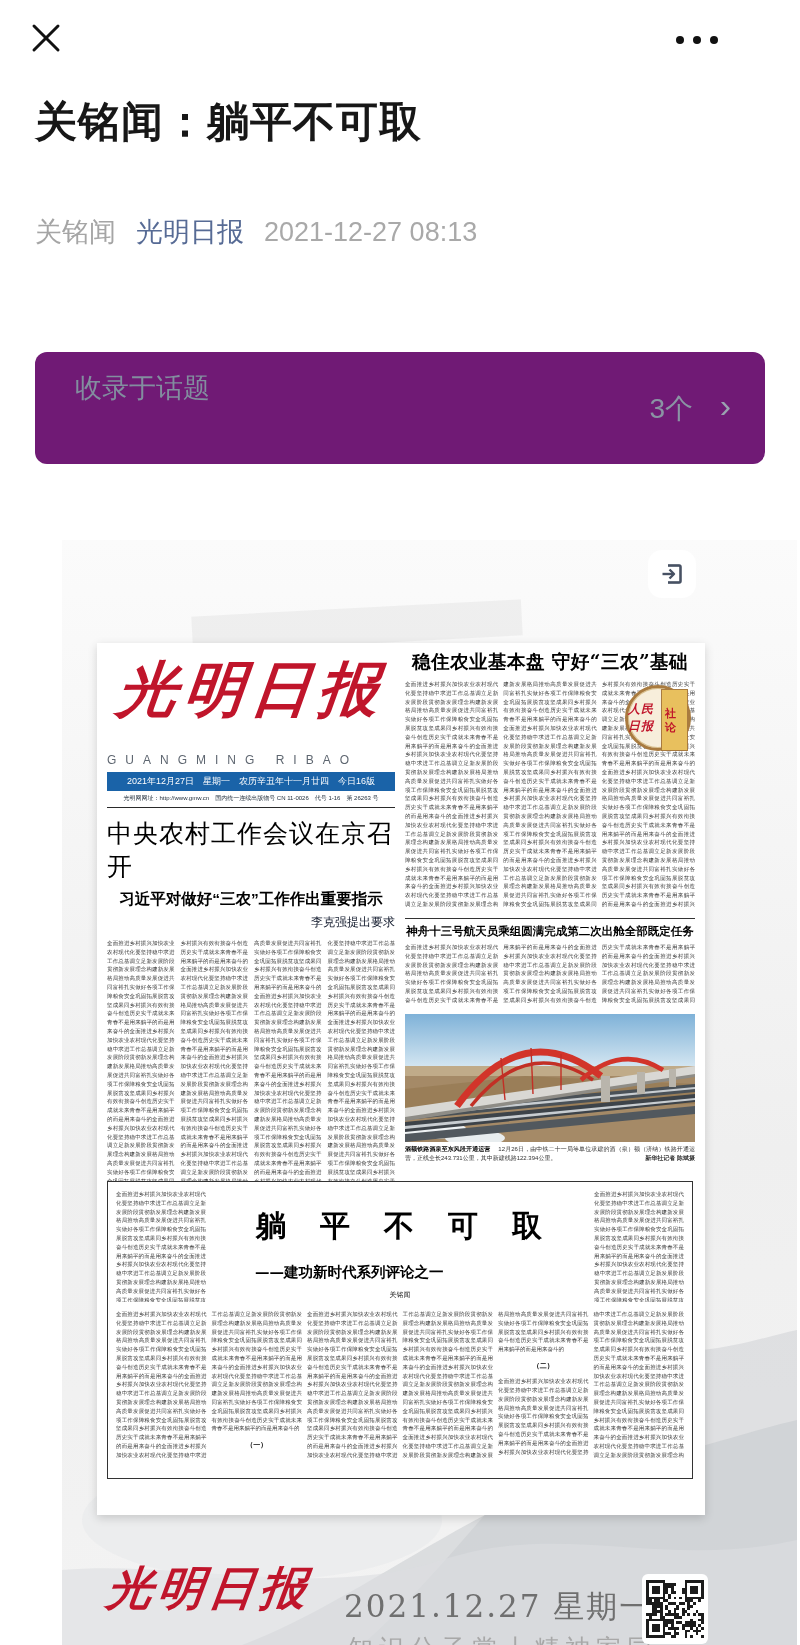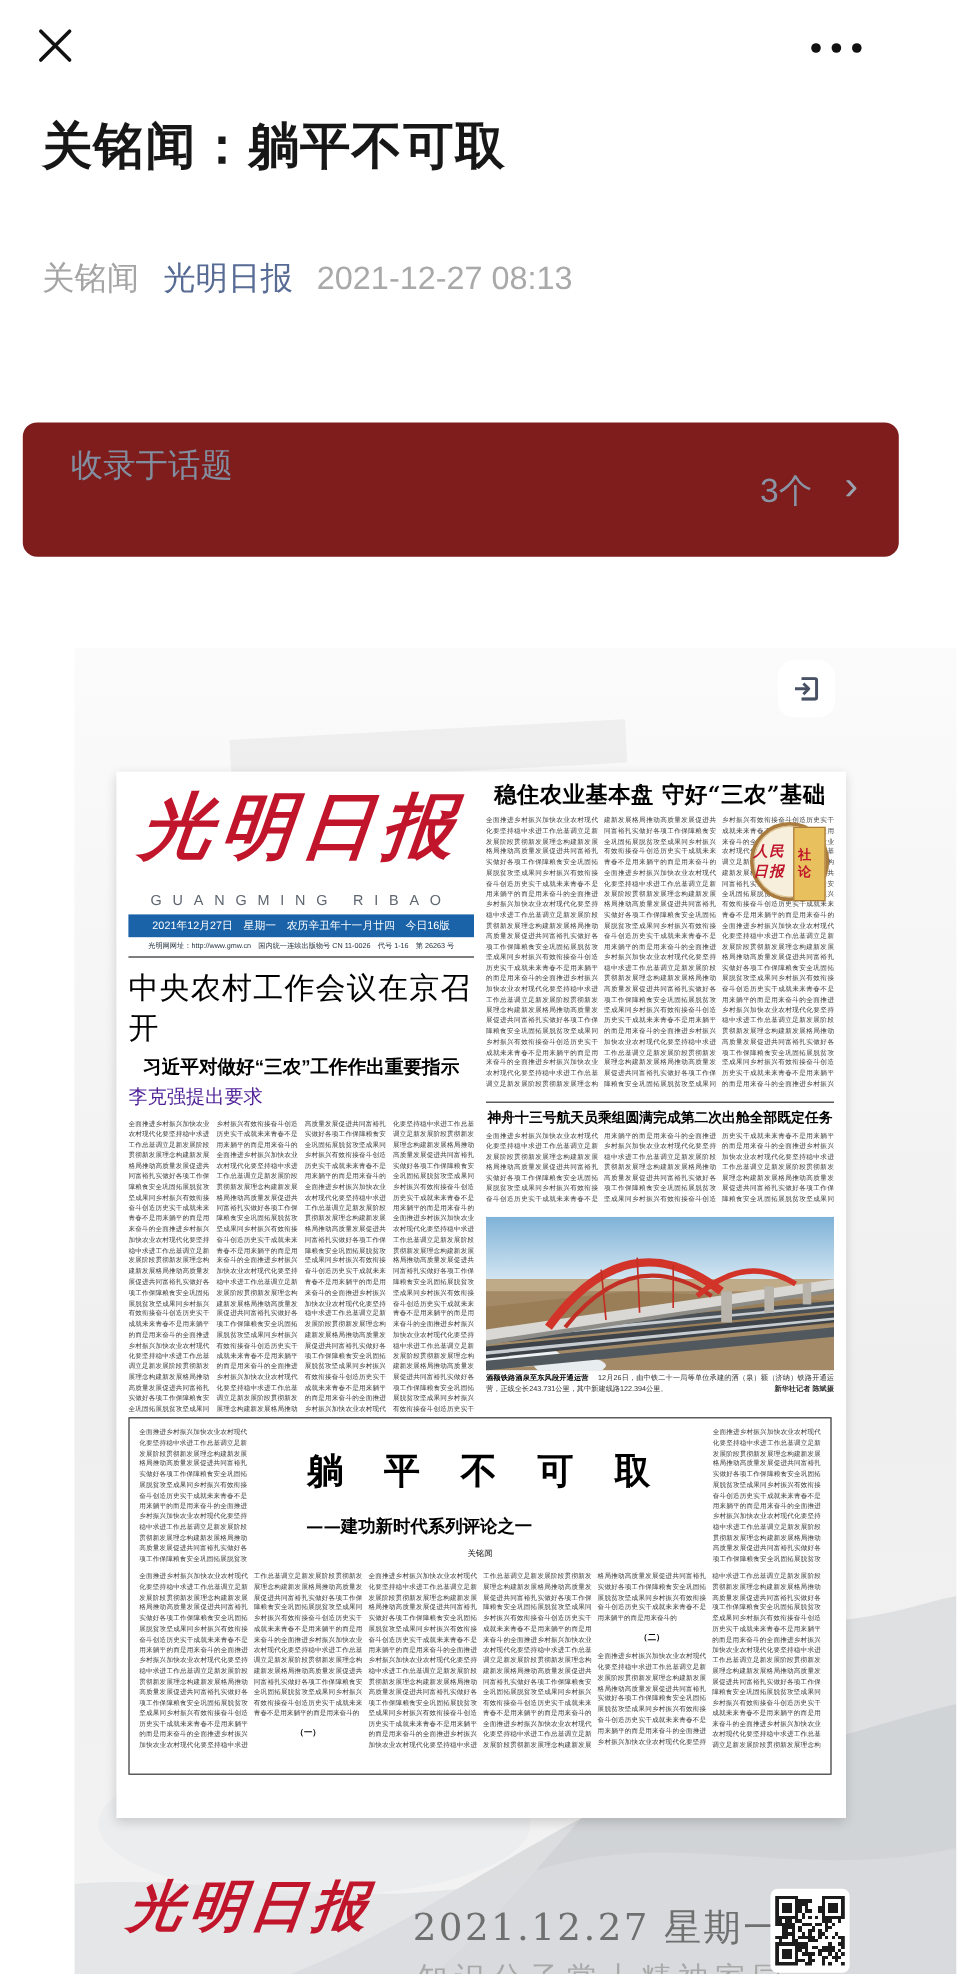--- a/index.html
+++ b/index.html
@@ -14,21 +14,21 @@
 
   
   .title{position:absolute;left:35px;top:94px;width:720px;font-size:42px;font-weight:700;
          color:#171717;letter-spacing:1px;}
   .meta{position:absolute;left:35px;top:214px;font-size:27px;display:flex;gap:20px;align-items:baseline;}
   .meta .author{color:#a5a5a5;}
   .meta .account{color:#576b95;cursor:pointer;}
   .meta .date{color:#a9a9a9;}
 
   
-  .topic{position:absolute;left:19px;top:352px;width:730px;height:112px;background:#7f1d1d;
+  .topic{position:absolute;left:35px;top:352px;width:730px;height:112px;background:#701a75;
          border-radius:12px;cursor:pointer;}
   .topic .t1{position:absolute;left:40px;top:18px;font-size:27px;color:#828e9f;}
   .topic .t2{position:absolute;left:40px;top:62px;font-size:27px;color:#828e9f;}
   .topic .count{position:absolute;right:72px;top:38px;font-size:28px;color:#8a94a4;}
   .topic .chev{position:absolute;right:34px;top:34px;font-size:34px;color:#9aa2b0;font-weight:400;}
 
   
   .imgblock{position:absolute;left:62px;top:540px;width:735px;height:1105px;overflow:hidden;
             background:linear-gradient(180deg,#fbfbfb 0%,#efefef 55%,#f3f3f3 100%);cursor:pointer;}
   .expand{position:absolute;left:586px;top:10px;width:48px;height:48px;background:rgba(255,255,255,.92);
@@ -38,28 +38,28 @@
 
   
   .paper{position:absolute;left:35px;top:103px;width:608px;height:872px;background:#ffffff;
          box-shadow:0 3px 9px rgba(0,0,0,.16);z-index:3;}
   .np-left{position:absolute;left:10px;top:6px;width:288px;}
   .np-right{position:absolute;left:308px;top:6px;width:290px;}
 
   .np-logo{font-family:"DejaVu Serif",serif;font-style:italic;font-weight:700;color:#c0152b;
            font-size:60px;letter-spacing:7px;text-align:center;transform:skewX(-6deg);
            line-height:1.35;height:88px;}
-  .np-pinyin{font-size:12px;letter-spacing:9px;color:#5e6670;text-align:center;margin-top:6px;}
+  .np-pinyin{font-size:12px;letter-spacing:9px;color:#5e6670;text-align:left;margin-top:16px;}
   .np-bluebar{margin-top:5px;height:19px;line-height:19px;background:#1a63a8;color:#fff;
               font-size:9px;text-align:center;white-space:nowrap;overflow:hidden;}
   .np-pubinfo{margin-top:3px;font-size:6px;color:#23303d;text-align:center;white-space:nowrap;overflow:hidden;}
   .np-hr{margin-top:4px;border-top:1px solid #2a2a2a;}
   .np-h1{margin-top:9px;font-size:25px;font-weight:400;color:#000;text-align:left;letter-spacing:1px;}
   .np-h2{margin-top:6px;font-size:15.5px;font-weight:700;color:#000;text-align:center;}
-  .np-h3{margin-top:4px;font-size:16px;color:#4c1d95;text-align:left;}
+  .np-h3{margin-top:4px;font-size:12px;color:#0f172a;text-align:right;}
   .tiny{font-size:5.5px;line-height:1.6;color:#3a3a3a;text-align:justify;word-break:break-all;overflow:hidden;}
   .np-left-body{margin-top:8px;height:250px;column-count:4;column-gap:6px;}
 
   .rt-head{font-family:"DejaVu Serif",serif;font-size:18.5px;font-weight:700;color:#000;
            text-align:center;letter-spacing:.5px;}
   .rt-body{margin-top:6px;height:232px;column-count:3;column-gap:5px;position:relative;}
   .seal{position:absolute;right:4px;top:36px;width:60px;height:60px;border-radius:50%;
         background:#f7eedb;border:3px solid #a97b3f;box-shadow:0 0 0 1px #d9c08c inset;
         display:flex;flex-direction:row;align-items:center;justify-content:center;z-index:4;}
   .seal .s1{font-family:"DejaVu Serif",serif;font-style:italic;font-weight:700;color:#c0152b;font-size:12px;letter-spacing:1px;}

